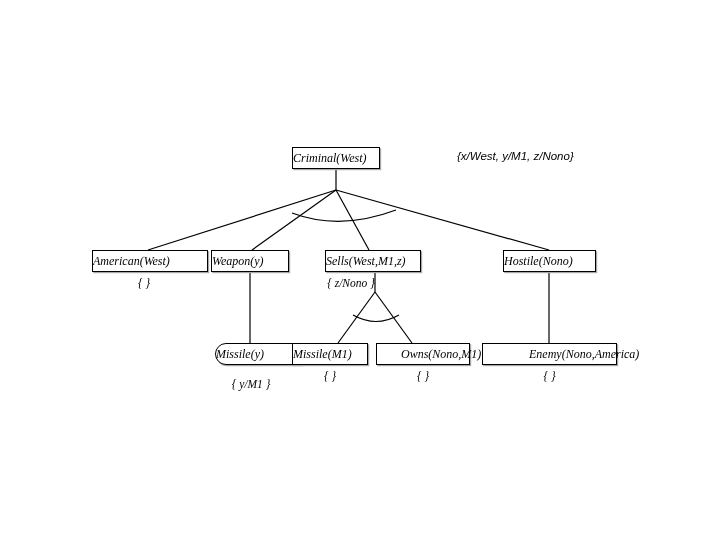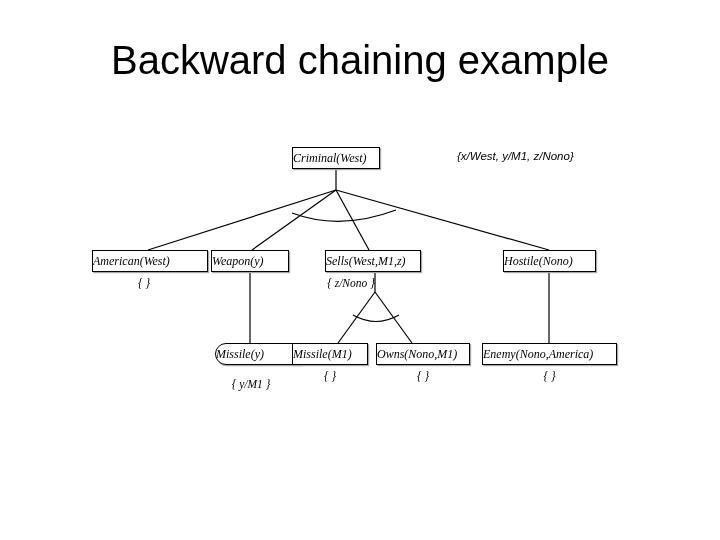--- a/index.html
+++ b/index.html
@@ -82,21 +82,20 @@
     line-height: 14px;
     white-space: nowrap;
     text-align: left;
   }
 </style>
 </head>
 <body>
 
 <div id="slide">
 
-  <div id="slide-title">Backward chaining example</div>
 
   <div id="proof-tree">
 
     <svg id="edges" viewBox="0 0 720 540" xmlns="http://www.w3.org/2000/svg">
 
       <line x1="336" y1="170" x2="336" y2="190" stroke="#000000" stroke-width="1.2"></line>
 
       <line x1="336" y1="190" x2="148" y2="250" stroke="#000000" stroke-width="1.2"></line>
       <line x1="336" y1="190" x2="252" y2="250" stroke="#000000" stroke-width="1.2"></line>
       <line x1="336" y1="190" x2="369" y2="250" stroke="#000000" stroke-width="1.2"></line>
@@ -128,20 +127,20 @@
 
     <div class="node" style="left:503px; top:250px; width:93px;">Hostile(Nono)</div>
     <div class="subst" style="left:503px; top:276px; width:93px;"></div>
 
     <div class="node" style="left:215px; top:343px; width:96px;border-radius:11px;">Missile(y)</div>
     <div class="subst" style="left:213px; top:369px; width:76px;margin-top:8px;">{ y/M1 }</div>
 
     <div class="node" style="left:292px; top:343px; width:76px;">Missile(M1)</div>
     <div class="subst" style="left:292px; top:369px; width:76px;">{ }</div>
 
-    <div class="node" style="left:376px; top:343px; width:94px;">Owns(Nono,M1)</div>
+    <div class="node" style="left:376px; top:343px; width:94px;padding-left:24px;">Owns(Nono,M1)</div>
     <div class="subst" style="left:376px; top:369px; width:94px;">{ }</div>
 
-    <div class="node" style="left:482px; top:343px; width:135px;">Enemy(Nono,America)</div>
+    <div class="node" style="left:482px; top:343px; width:135px;padding-left:46px;">Enemy(Nono,America)</div>
     <div class="subst" style="left:482px; top:369px; width:135px;">{ }</div>
 
   </div>
 </div>
 
 </body></html>

